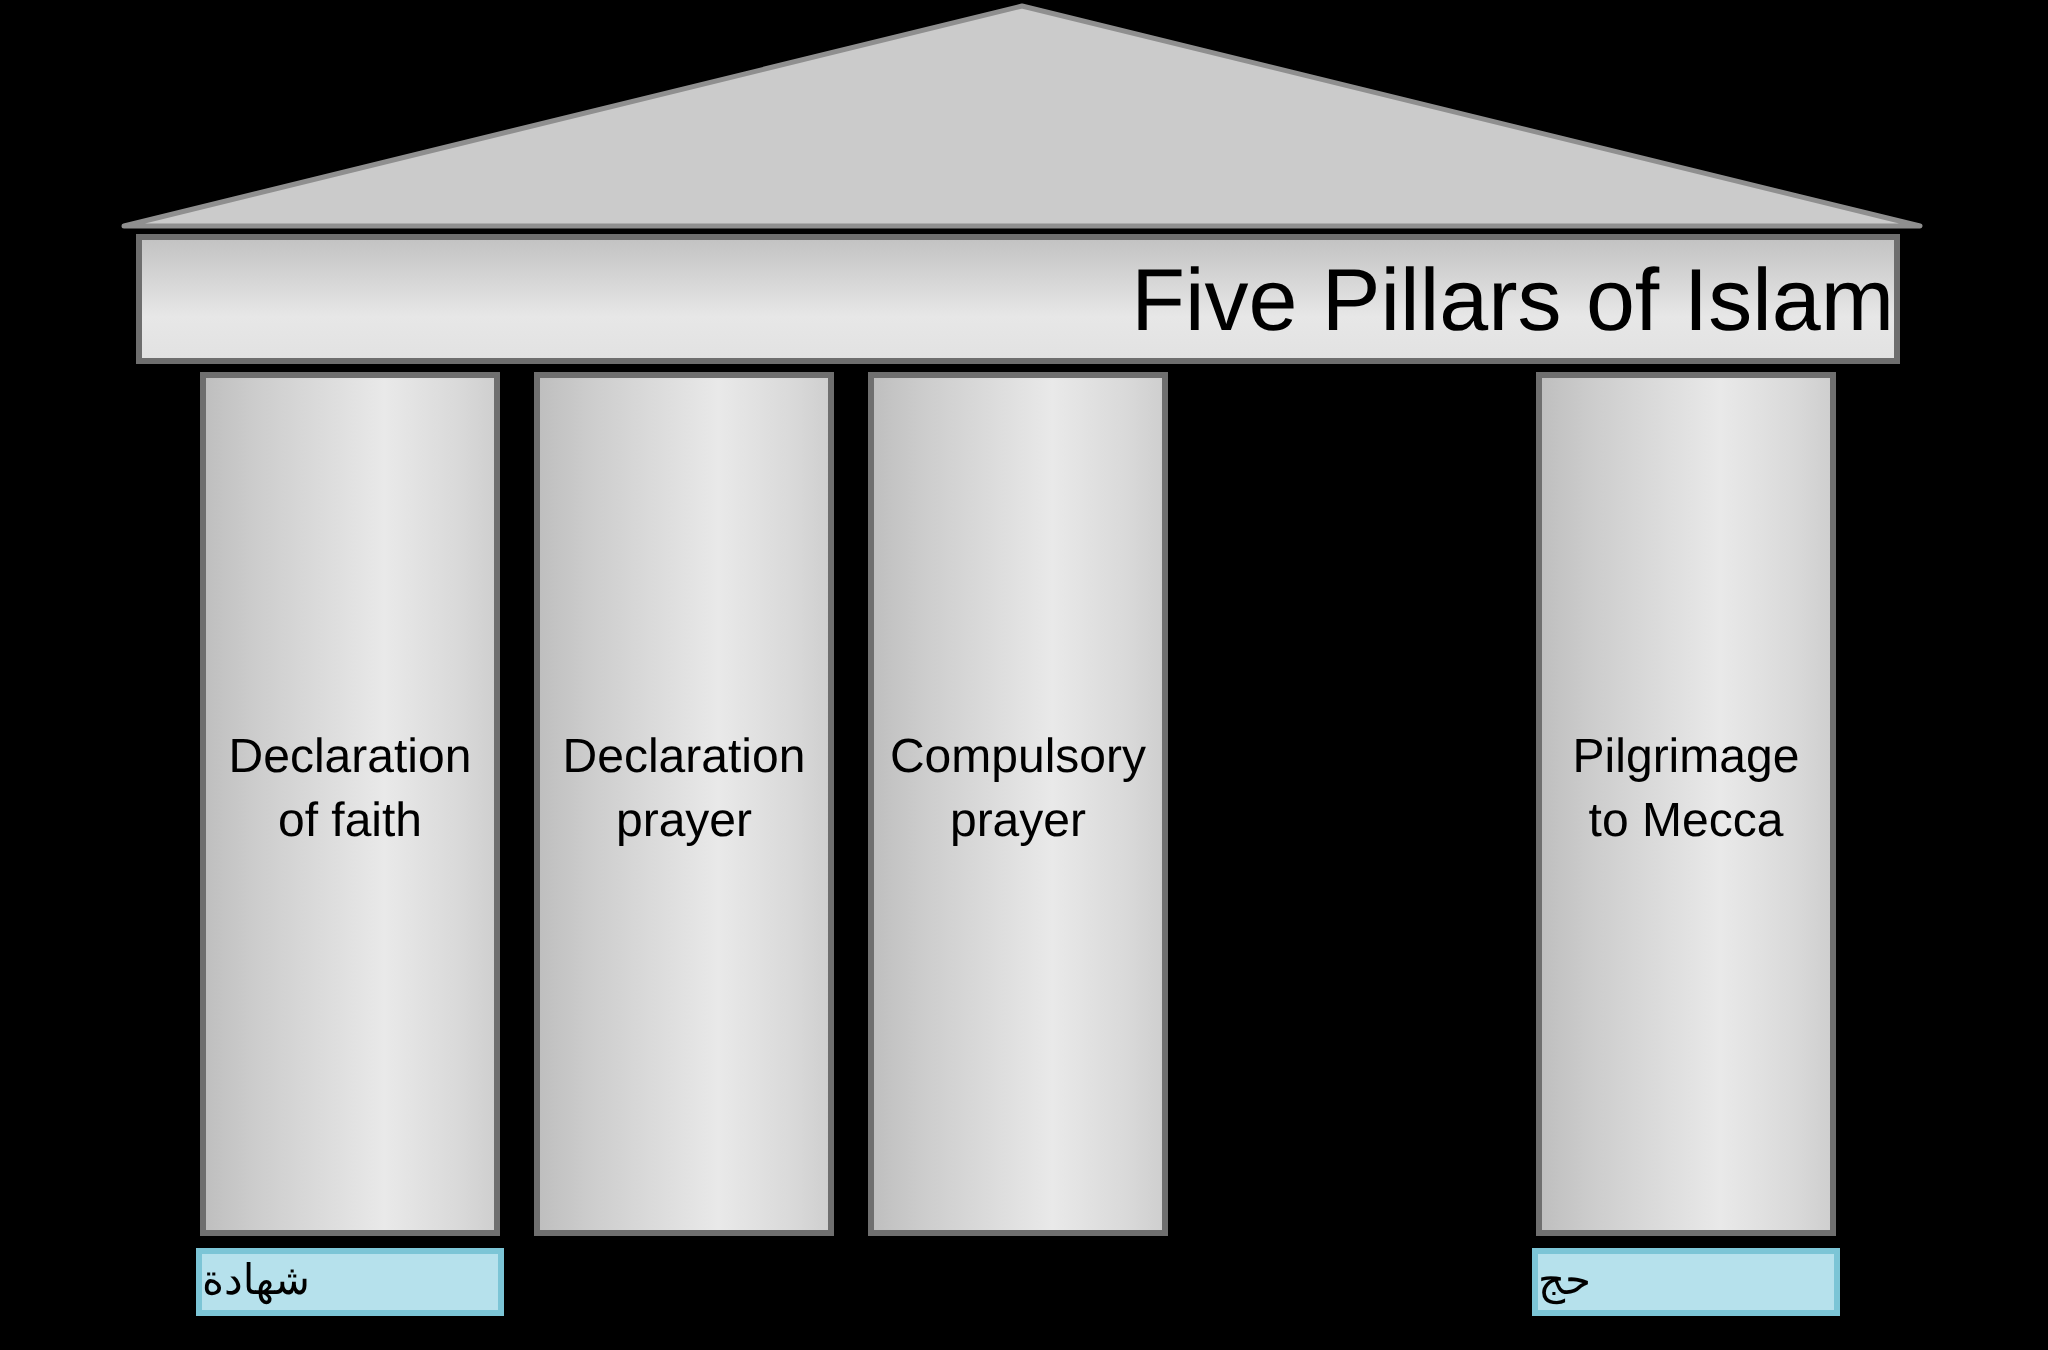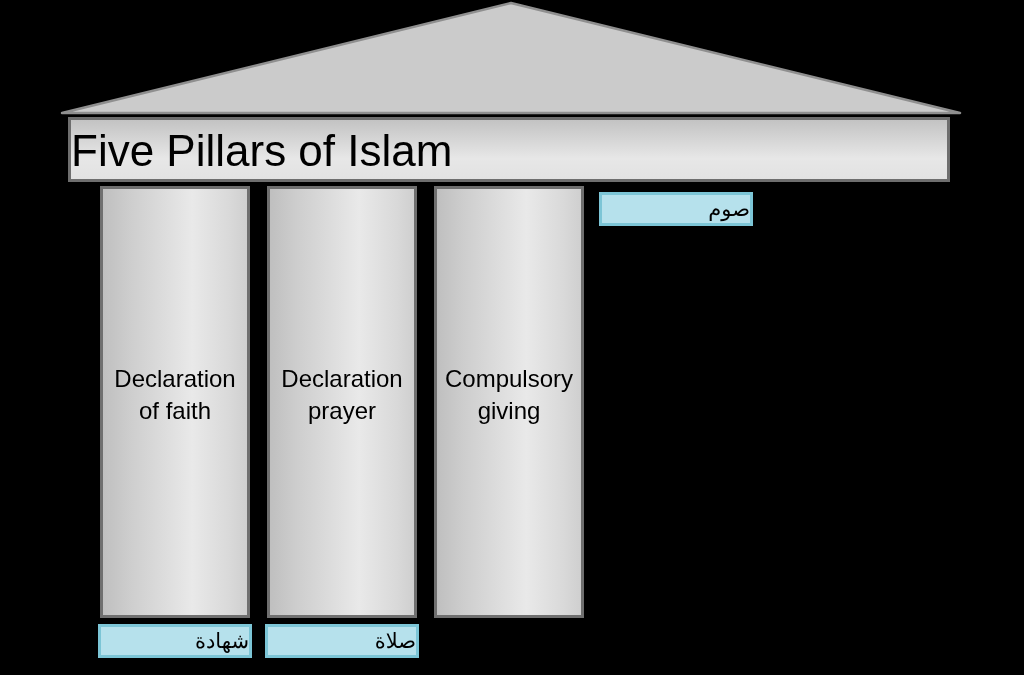--- a/index.html
+++ b/index.html
@@ -37,21 +37,21 @@
     position: absolute;
     left: 68px;
     top: 117px;
     width: 882px;
     height: 65px;
     box-sizing: border-box;
     border: 3px solid var(--entablature-border, #6e6e6e);
     background: linear-gradient(to bottom, #c3c3c3 0%, #e7e7e7 65%, #e2e2e2 100%);
     display: flex;
     align-items: center;
-    justify-content: flex-start;
+    justify-content: flex-end;
   }
   .title-text {
     font-size: 44px;
     line-height: 1;
     color: var(--text, #000000);
     letter-spacing: 0px;
     padding-top: 2px;
     white-space: nowrap;
   }
   
@@ -90,21 +90,21 @@
   }
   .arabic-box {
     margin-top: 6px;
     width: 154px;
     height: 34px;
     box-sizing: border-box;
     border: 3px solid var(--label-box-border, #7cc5d6);
     background: var(--label-box-fill, #b6e1ec);
     display: flex;
     align-items: center;
-    justify-content: flex-end;
+    justify-content: flex-start;
   }
   .arabic-label {
     font-size: 21px;
     line-height: 1;
     color: var(--text, #000000);
     direction: rtl;
     padding-bottom: 2px;
   }
 </style>
 </head>
@@ -130,33 +130,36 @@
       <div class="arabic-box">
         <span class="arabic-label">شهادة</span>
       </div>
     </div>
 
     <div class="unit">
       <div class="pillar">
         <div class="pillar-label">Declaration
 prayer</div>
       </div>
-      <div class="arabic-box">
-        <span class="arabic-label">صلاة</span>
-      </div>
     </div>
 
     <div class="unit">
       <div class="pillar">
         <div class="pillar-label">Compulsory
-giving</div>
+prayer</div>
       </div>
     </div>
 
     <div class="unit">
+    </div>
+
+    <div class="unit">
+      <div class="pillar">
+        <div class="pillar-label">Pilgrimage
+to Mecca</div>
+      </div>
       <div class="arabic-box">
-        <span class="arabic-label">صوم</span>
+        <span class="arabic-label">حج</span>
       </div>
     </div>
-
 
   </div>
 </div>
 
 </body></html>

